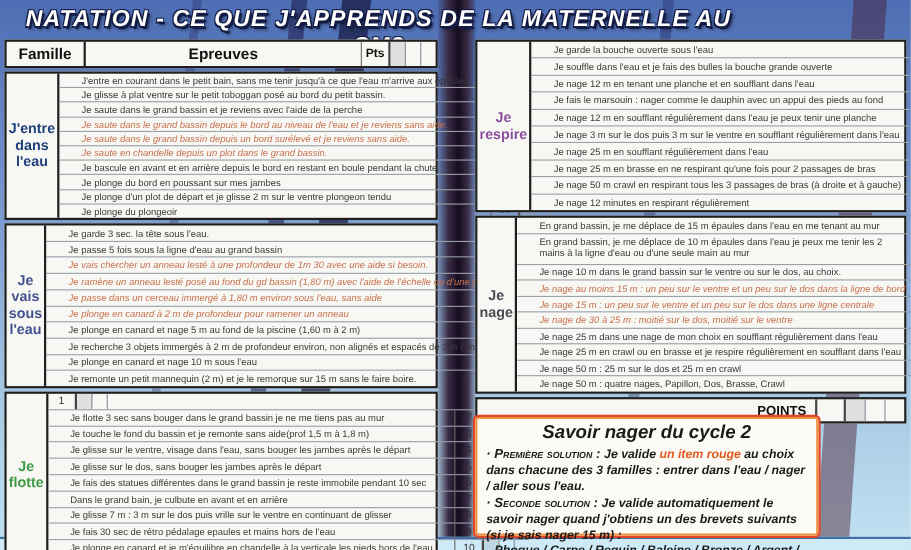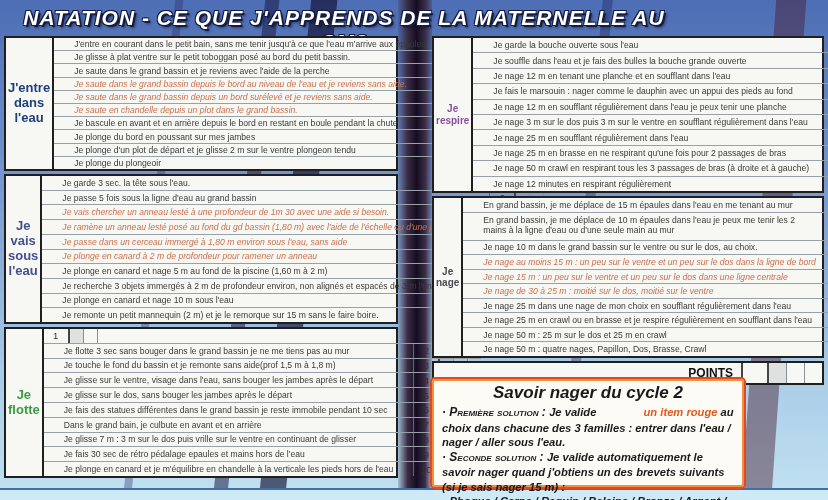--- a/index.html
+++ b/index.html
@@ -26,21 +26,21 @@
   .hrow,.sec,.prow{background:#f7f7f3;border:2px solid #1f1f1f;margin-bottom:3px;display:flex;}
   .hrow{height:22px;align-items:stretch;}
   .hf{width:70px;border-right:2px solid #1f1f1f;display:flex;align-items:center;justify-content:center;font-weight:bold;font-size:14px;color:#111;}
   .he{flex:1;border-right:1px solid #666;display:flex;align-items:center;justify-content:center;font-weight:bold;font-size:14px;color:#111;}
   .hp{width:24px;border-right:2px solid #444;display:flex;align-items:center;justify-content:center;font-weight:bold;font-size:11px;color:#111;}
   .hc{width:13px;border-right:1px solid #8a8f98;}
   .hc:last-child{border-right:none;}
   .hc.c1{background:rgba(150,160,170,0.25);}
   .sec .fam{width:70px;border-right:2px solid #1f1f1f;display:flex;align-items:center;justify-content:center;
     text-align:center;font-weight:bold;font-size:13px;line-height:1.15;padding:0 2px;box-sizing:border-box;}
-  .rt .sec .fam{width:56px;font-size:10px;}
+  .rt .sec .fam{width:56px;font-size:13px;}
   .rows{flex:1;display:flex;flex-direction:column;}
   .row{flex:1;display:flex;border-bottom:1px solid #98a0a8;min-height:0;}
   .row:last-child{border-bottom:none;}
   .row.tall{flex:2;}
   .txt{flex:1;padding:0 20px;display:flex;align-items:center;border-right:1px solid #666;
     font-size:8.6px;color:#3a3a3a;white-space:nowrap;overflow:hidden;}
   .tall .txt{white-space:normal;line-height:1.15;}
   .red .txt{color:#c8714f;font-style:italic;}
   .pts{width:24px;border-right:2px solid #444;display:flex;align-items:center;justify-content:center;font-size:9.5px;color:#333;}
   .chk{width:13px;border-right:1px solid #8a8f98;}
@@ -56,37 +56,45 @@
     font-weight:bold;font-size:12px;color:#111;border-right:2px solid #444;}
   .prow .chk{border-left:0;}
   .prow .pcell{width:24px;border-right:2px solid #444;}
   
   .savoir{position:absolute;left:430px;top:377px;width:316px;height:112px;background:#fdfbf6;
     border:2px solid #e04828;box-shadow:inset 0 0 0 2px #f0923c;border-radius:5px;
     padding:4px 10px;box-sizing:border-box;color:#1a1a1a;font-style:italic;font-weight:bold;}
   .sv-title{text-align:center;font-size:17px;margin-bottom:2px;}
   .sv-line{font-size:11.2px;line-height:1.3;}
   .sv-label{font-variant:small-caps;font-size:12px;}
-  .sv-red{color:#e05a20;margin-left:44px;}
+  .sv-red{color:#e05a20;}
   .sv-footer{text-align:center;font-size:11.2px;margin-top:1px;}
 </style>
 </head>
 <body>
 
 <div class="lane" style="left:148px;width:8px;background:rgba(40,40,95,0.35);transform:rotate(6deg);"></div>
 <div class="lane" style="left:238px;width:14px;background:rgba(25,25,70,0.55);transform:rotate(6deg);"></div>
 <div class="lane" style="left:284px;width:26px;background:rgba(15,15,50,0.65);transform:rotate(6deg);"></div>
 <div class="lane" style="left:580px;width:10px;background:rgba(30,30,85,0.35);transform:rotate(5deg);"></div>
 <div class="lane" style="left:758px;width:30px;background:rgba(70,25,45,0.45);transform:rotate(4deg);"></div>
 <div class="spine"></div>
 <div class="bottom-band"></div>
 
 <div class="title">NATATION - CE QUE J'APPRENDS DE LA MATERNELLE AU CM2</div>
 
 <div class="tbl lt">
+  <div class="hrow">
+    <div class="hf">Famille</div>
+    <div class="he">Epreuves</div>
+    <div class="hp">Pts</div>
+    <div class="hc c1"></div>
+    <div class="hc"></div>
+    <div class="hc"></div>
+  </div>
   <div>
       <div class="sec sec0">
         <div class="fam" style="color: rgb(29, 63, 122);">J'entre dans l'eau</div>
         <div class="rows">
           <div class="row">
             <div class="txt">J'entre en courant dans le petit bain, sans me tenir jusqu'à ce que l'eau m'arrive aux épaules</div>
             <div class="pts">1</div>
             <div class="chk c1"></div>
             <div class="chk"></div>
             <div class="chk"></div>

